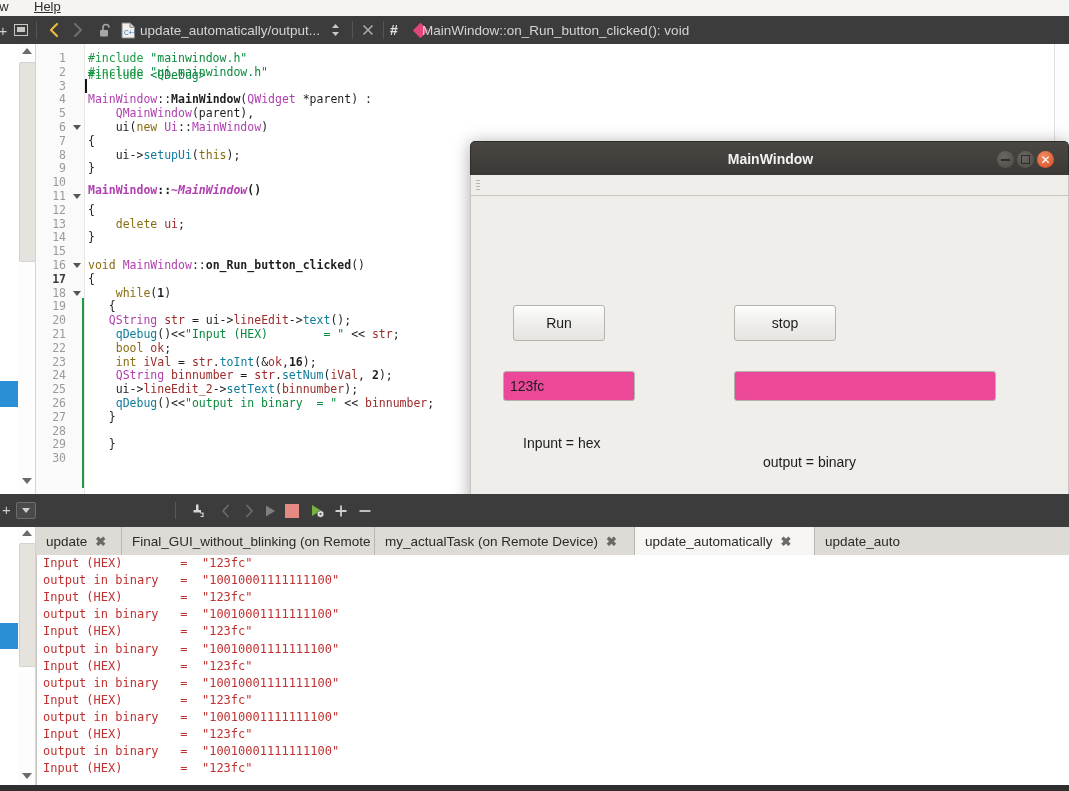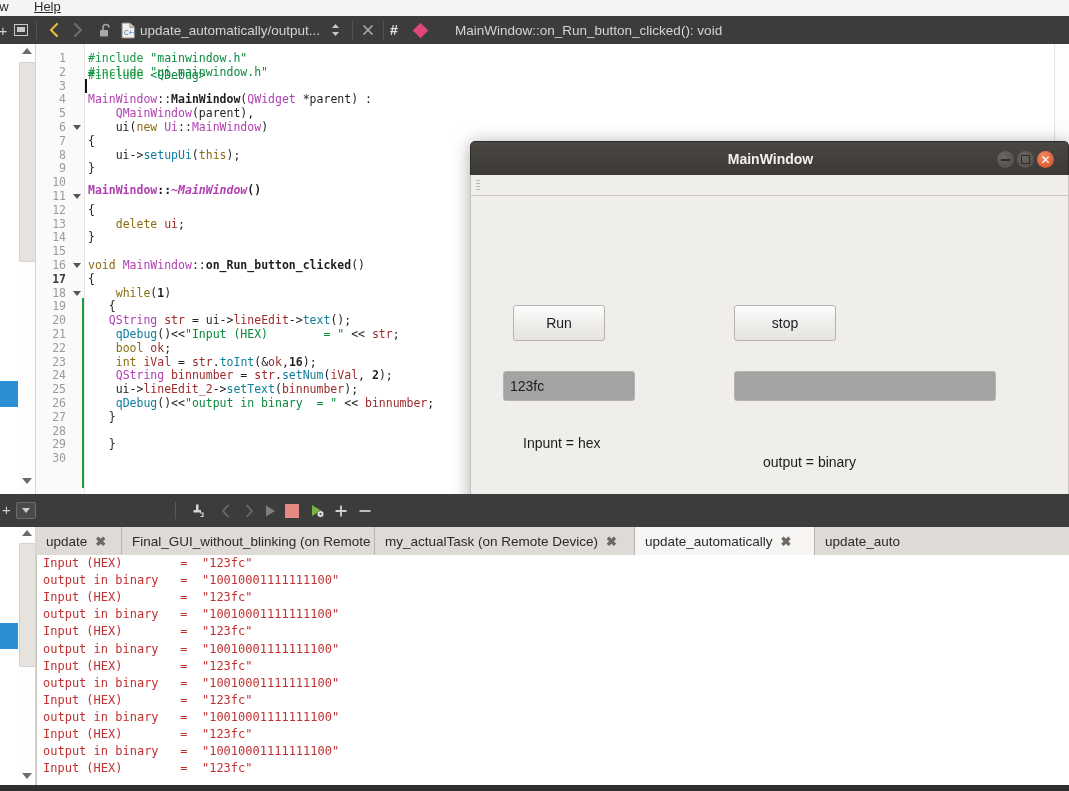--- a/index.html
+++ b/index.html
@@ -176,21 +176,21 @@
   .qbtn {
     position: absolute;
     background: linear-gradient(to bottom, #fdfdfd 0%, #efeeec 50%, #e6e4e1 100%);
     border: 1px solid #b6b2ad; border-radius: 3px;
     display: flex; align-items: center; justify-content: center;
     font-size: 14px; color: #1c1c1c;
     box-shadow: 0 1px 0 rgba(255,255,255,0.7) inset;
   }
   .qedit {
     position: absolute;
-    background: #a3a3a3; border: 1px solid #b6b2ad; border-radius: 3px;
+    background: #ec4899; border: 1px solid #b6b2ad; border-radius: 3px;
     display: flex; align-items: center;
     padding-left: 6px; box-sizing: border-box;
     font-size: 14px; color: #1c1c1c;
   }
   .qlabel {
     position: absolute; font-size: 14px; color: #1c1c1c; white-space: nowrap;
   }
 
   
   #app-output-bar {
@@ -336,21 +336,21 @@
     <div class="tb-item" style="left:357px;width:22px;">
       <svg width="12" height="12" viewBox="0 0 12 12">
         <path d="M1.5 1.5 L10.5 10.5 M10.5 1.5 L1.5 10.5" stroke="#b2b0ad" stroke-width="1.5"></path>
       </svg>
     </div>
     <div class="tb-sep" style="left:383px;"></div>
     <div class="tb-txt" style="left:390px;color:#e4e2df;font-size:14px;font-weight:bold;">#</div>
     <div class="tb-item" style="left:410px;width:20px;">
       <div style="width:11px;height:11px;background:#e0467c;transform:rotate(45deg);"></div>
     </div>
-    <div class="tb-txt" style="left:455px;">MainWindow::on_Run_button_clicked(): void</div>
+    <div class="tb-txt" style="left:422px;">MainWindow::on_Run_button_clicked(): void</div>
   </div>
 
   <div id="left-gutter-top">
     <div class="blue-mark" style="left:0;top:337px;width:18px;height:26px;"></div>
   </div>
   <div id="outer-scroll-1">
     <div class="sb-arrow up" style="top:4px;"></div>
     <div class="thumb"></div>
     <div class="sb-arrow down" style="top:434px;"></div>
   </div>

